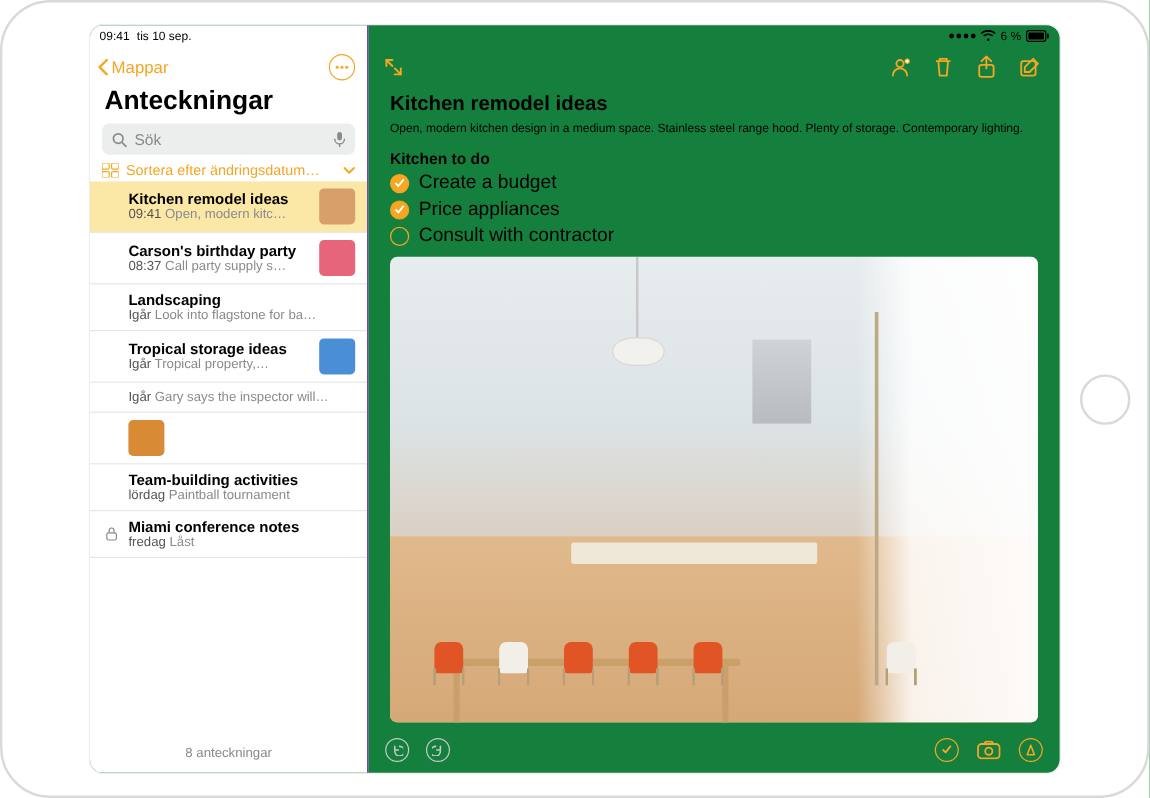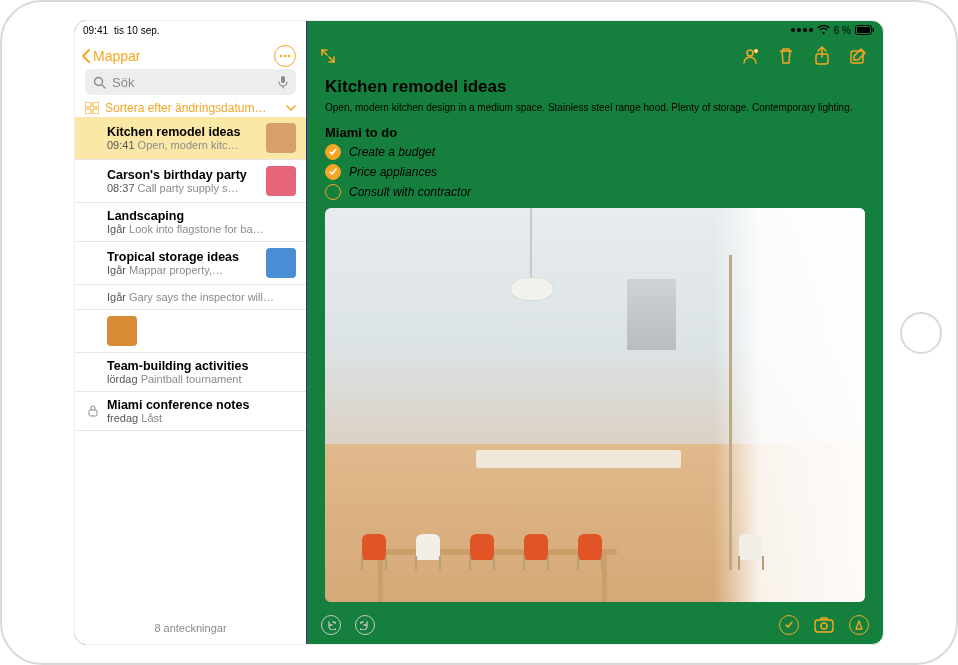--- a/index.html
+++ b/index.html
@@ -94,21 +94,21 @@
 .main-toolbar-top {
   display:flex; align-items:center; padding: 4px 14px 2px 10px; gap:14px; justify-content:flex-end;
 }
 .main-toolbar-top .expand { margin-right:auto; color:#f5a623; }
 .tool-icon { color:#f5a623; display:flex; align-items:center; justify-content:center; width:22px; height:22px;}
 .note-body { padding: 8px 18px 0 18px; flex:1; overflow:hidden; display:flex; flex-direction:column;}
 .note-h1 { font-size:17px; font-weight:700; margin-bottom:4px;}
 .note-p { font-size:10px; line-height:1.35; margin-bottom:10px;}
 .note-h2 { font-size:13px; font-weight:700; margin-bottom:4px;}
 .checklist { display:flex; flex-direction:column; gap:4px; margin-bottom:8px;}
-.check-row { display:flex; align-items:center; gap:8px; font-size:12px;font-style:italic;}
+.check-row { display:flex; align-items:center; gap:8px; font-size:16px;}
 .check-circle {
   width:16px; height:16px; border-radius:50%; border:1.5px solid #f5a623;
   display:flex; align-items:center; justify-content:center; flex:0 0 16px;
 }
 .check-circle.checked { background:#f5a623; color:#fff; }
 .note-image {
   flex:1; border-radius:6px; overflow:hidden; margin-bottom:8px;
   background: linear-gradient(180deg, #e7ecee 0%, #dce3e6 35%, #d8b38c 100%);
   position: relative; min-height:280px;
 }
@@ -191,20 +191,21 @@
         </div>
         <div class="more-button">
           <svg width="12" height="4" viewBox="0 0 12 4">
               <circle cx="2" cy="2" r="1.3" fill="#f5a623"></circle>
               <circle cx="6" cy="2" r="1.3" fill="#f5a623"></circle>
               <circle cx="10" cy="2" r="1.3" fill="#f5a623"></circle>
             </svg>
         </div>
       </div>
 
+      <h1>Anteckningar</h1>
 
       <div class="search-field">
         <svg width="13" height="13" viewBox="0 0 13 13">
             <circle cx="5.5" cy="5.5" r="4" stroke="#8a8a8e" stroke-width="1.4" fill="none"></circle>
             <line x1="9" y1="9" x2="12" y2="12" stroke="#8a8a8e" stroke-width="1.4" stroke-linecap="round"></line>
           </svg>
         <span>Sök</span>
         <span class="mic">
           <svg width="10" height="14" viewBox="0 0 10 14">
               <rect x="3" y="1" width="4" height="7" rx="2" fill="#8a8a8e"></rect>
@@ -248,21 +249,21 @@
             <div class="lock-col"></div>
             <div class="note-text">
               <div class="note-title">Landscaping</div>
               <div class="note-sub"><span class="time">Igår</span><span>  Look into flagstone for ba…</span></div>
             </div>
           </div>
           <div class="note-item">
             <div class="lock-col"></div>
             <div class="note-text">
               <div class="note-title">Tropical storage ideas</div>
-              <div class="note-sub"><span class="time">Igår</span><span>  Mappar property,…</span></div>
+              <div class="note-sub"><span class="time">Igår</span><span>  Tropical property,…</span></div>
             </div>
             <div class="note-thumb" style="background: rgb(74, 143, 214);"></div>
           </div>
           <div class="note-item">
             <div class="lock-col"></div>
             <div class="note-text">
               <div class="note-sub"><span class="time">Igår</span><span>  Gary says the inspector will…</span></div>
             </div>
           </div>
           <div class="note-item">
@@ -324,21 +325,21 @@
           <svg width="18" height="18" viewBox="0 0 18 18">
               <rect x="2" y="4" width="12" height="12" rx="2" stroke="#f5a623" stroke-width="1.5" fill="none"></rect>
               <path d="M12 2l4 4-7 7H5v-4z" stroke="#f5a623" stroke-width="1.5" fill="none" stroke-linejoin="round"></path>
             </svg>
         </span>
       </div>
 
       <div class="note-body">
         <div class="note-h1">Kitchen remodel ideas</div>
         <div class="note-p">Open, modern kitchen design in a medium space. Stainless steel range hood. Plenty of storage. Contemporary lighting.</div>
-        <div class="note-h2">Miami to do</div>
+        <div class="note-h2">Kitchen to do</div>
         <div class="checklist" id="checklist">
             <div class="check-row">
               <div class="check-circle checked">
                 <svg width="10" height="10" viewBox="0 0 10 10">
                   <path d="M2 5l2 2 4-5" stroke="#fff" stroke-width="1.6" fill="none" stroke-linecap="round" stroke-linejoin="round"></path>
                 </svg>
               </div>
               <span>Create a budget</span>
             </div>
             <div class="check-row">

